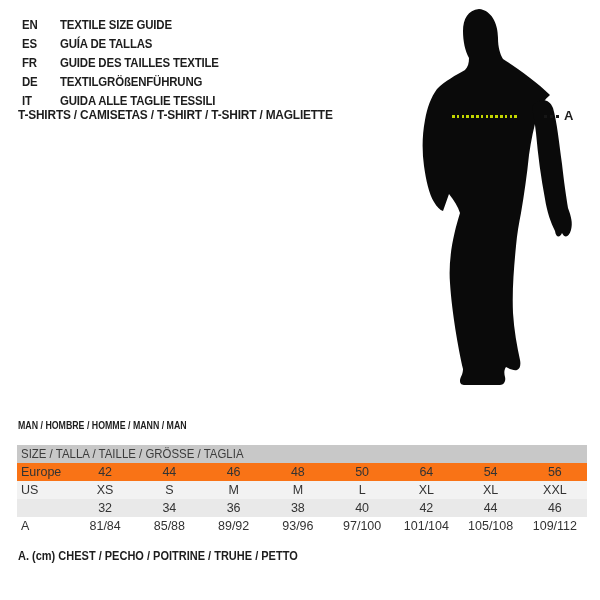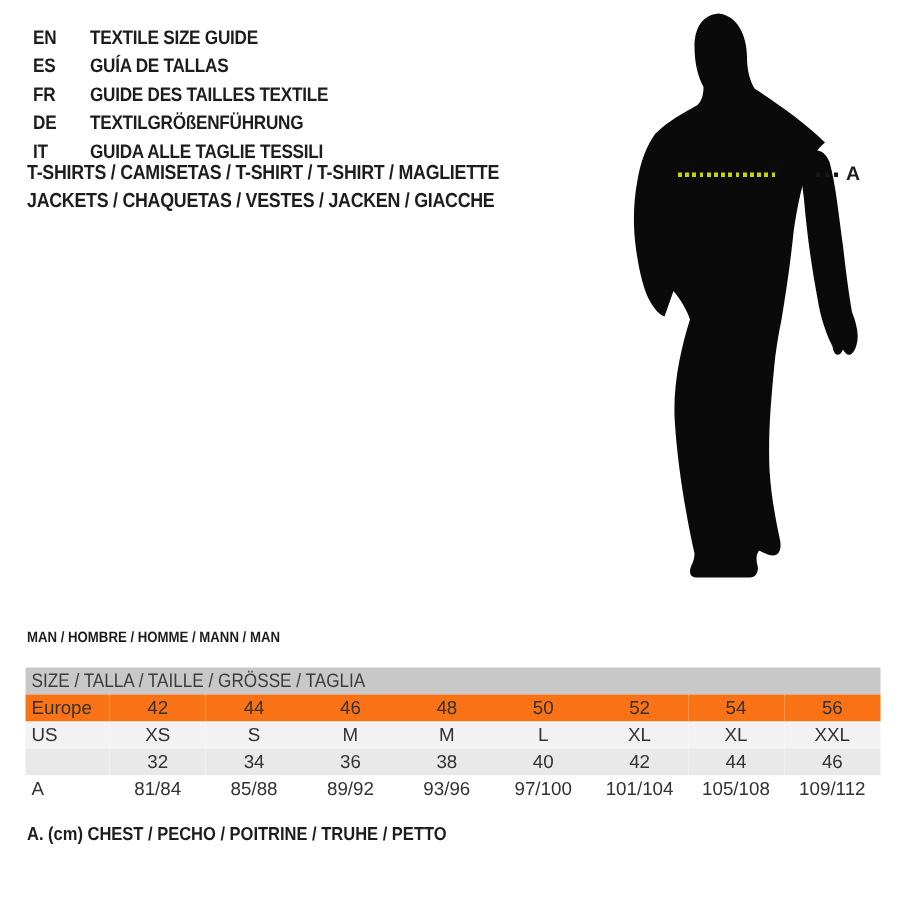--- a/index.html
+++ b/index.html
@@ -68,21 +68,20 @@
       <span class="cond">TEXTILGRÖßENFÜHRUNG</span>
     </div>
     <div class="lang-row">
       <span class="lang-code"><span class="cond">IT</span></span>
       <span class="cond">GUIDA ALLE TAGLIE TESSILI</span>
     </div>
   </div>
 
   <div class="categories">
     <div><span class="cond">T-SHIRTS / CAMISETAS / T-SHIRT / T-SHIRT / MAGLIETTE</span></div>
-    <div><span class="cond">JACKETS / CHAQUETAS / VESTES / JACKEN / GIACCHE</span></div>
   </div>
 
   <div class="figure">
     <svg viewBox="0 0 160 382" aria-hidden="true">
 
       <path d="M 63 3
                C 52 4, 47 13, 47 25
                C 47 35, 49 45, 53 52
                C 53 57, 52 61, 49 64
                C 40 69, 29 75, 21 83
@@ -145,21 +144,21 @@
         <tr class="hdr">
       <td colspan="9"><span class="cond">SIZE / TALLA / TAILLE / GRÖSSE / TAGLIA</span></td>
     </tr>
     <tr class="r-europe">
       <td class="lbl">Europe</td>
       <td>42</td>
       <td>44</td>
       <td>46</td>
       <td>48</td>
       <td>50</td>
-      <td>52</td>
+      <td>64</td>
       <td>54</td>
       <td>56</td>
     </tr>
     <tr class="r-us">
       <td class="lbl">US</td>
       <td>XS</td>
       <td>S</td>
       <td>M</td>
       <td>M</td>
       <td>L</td>

